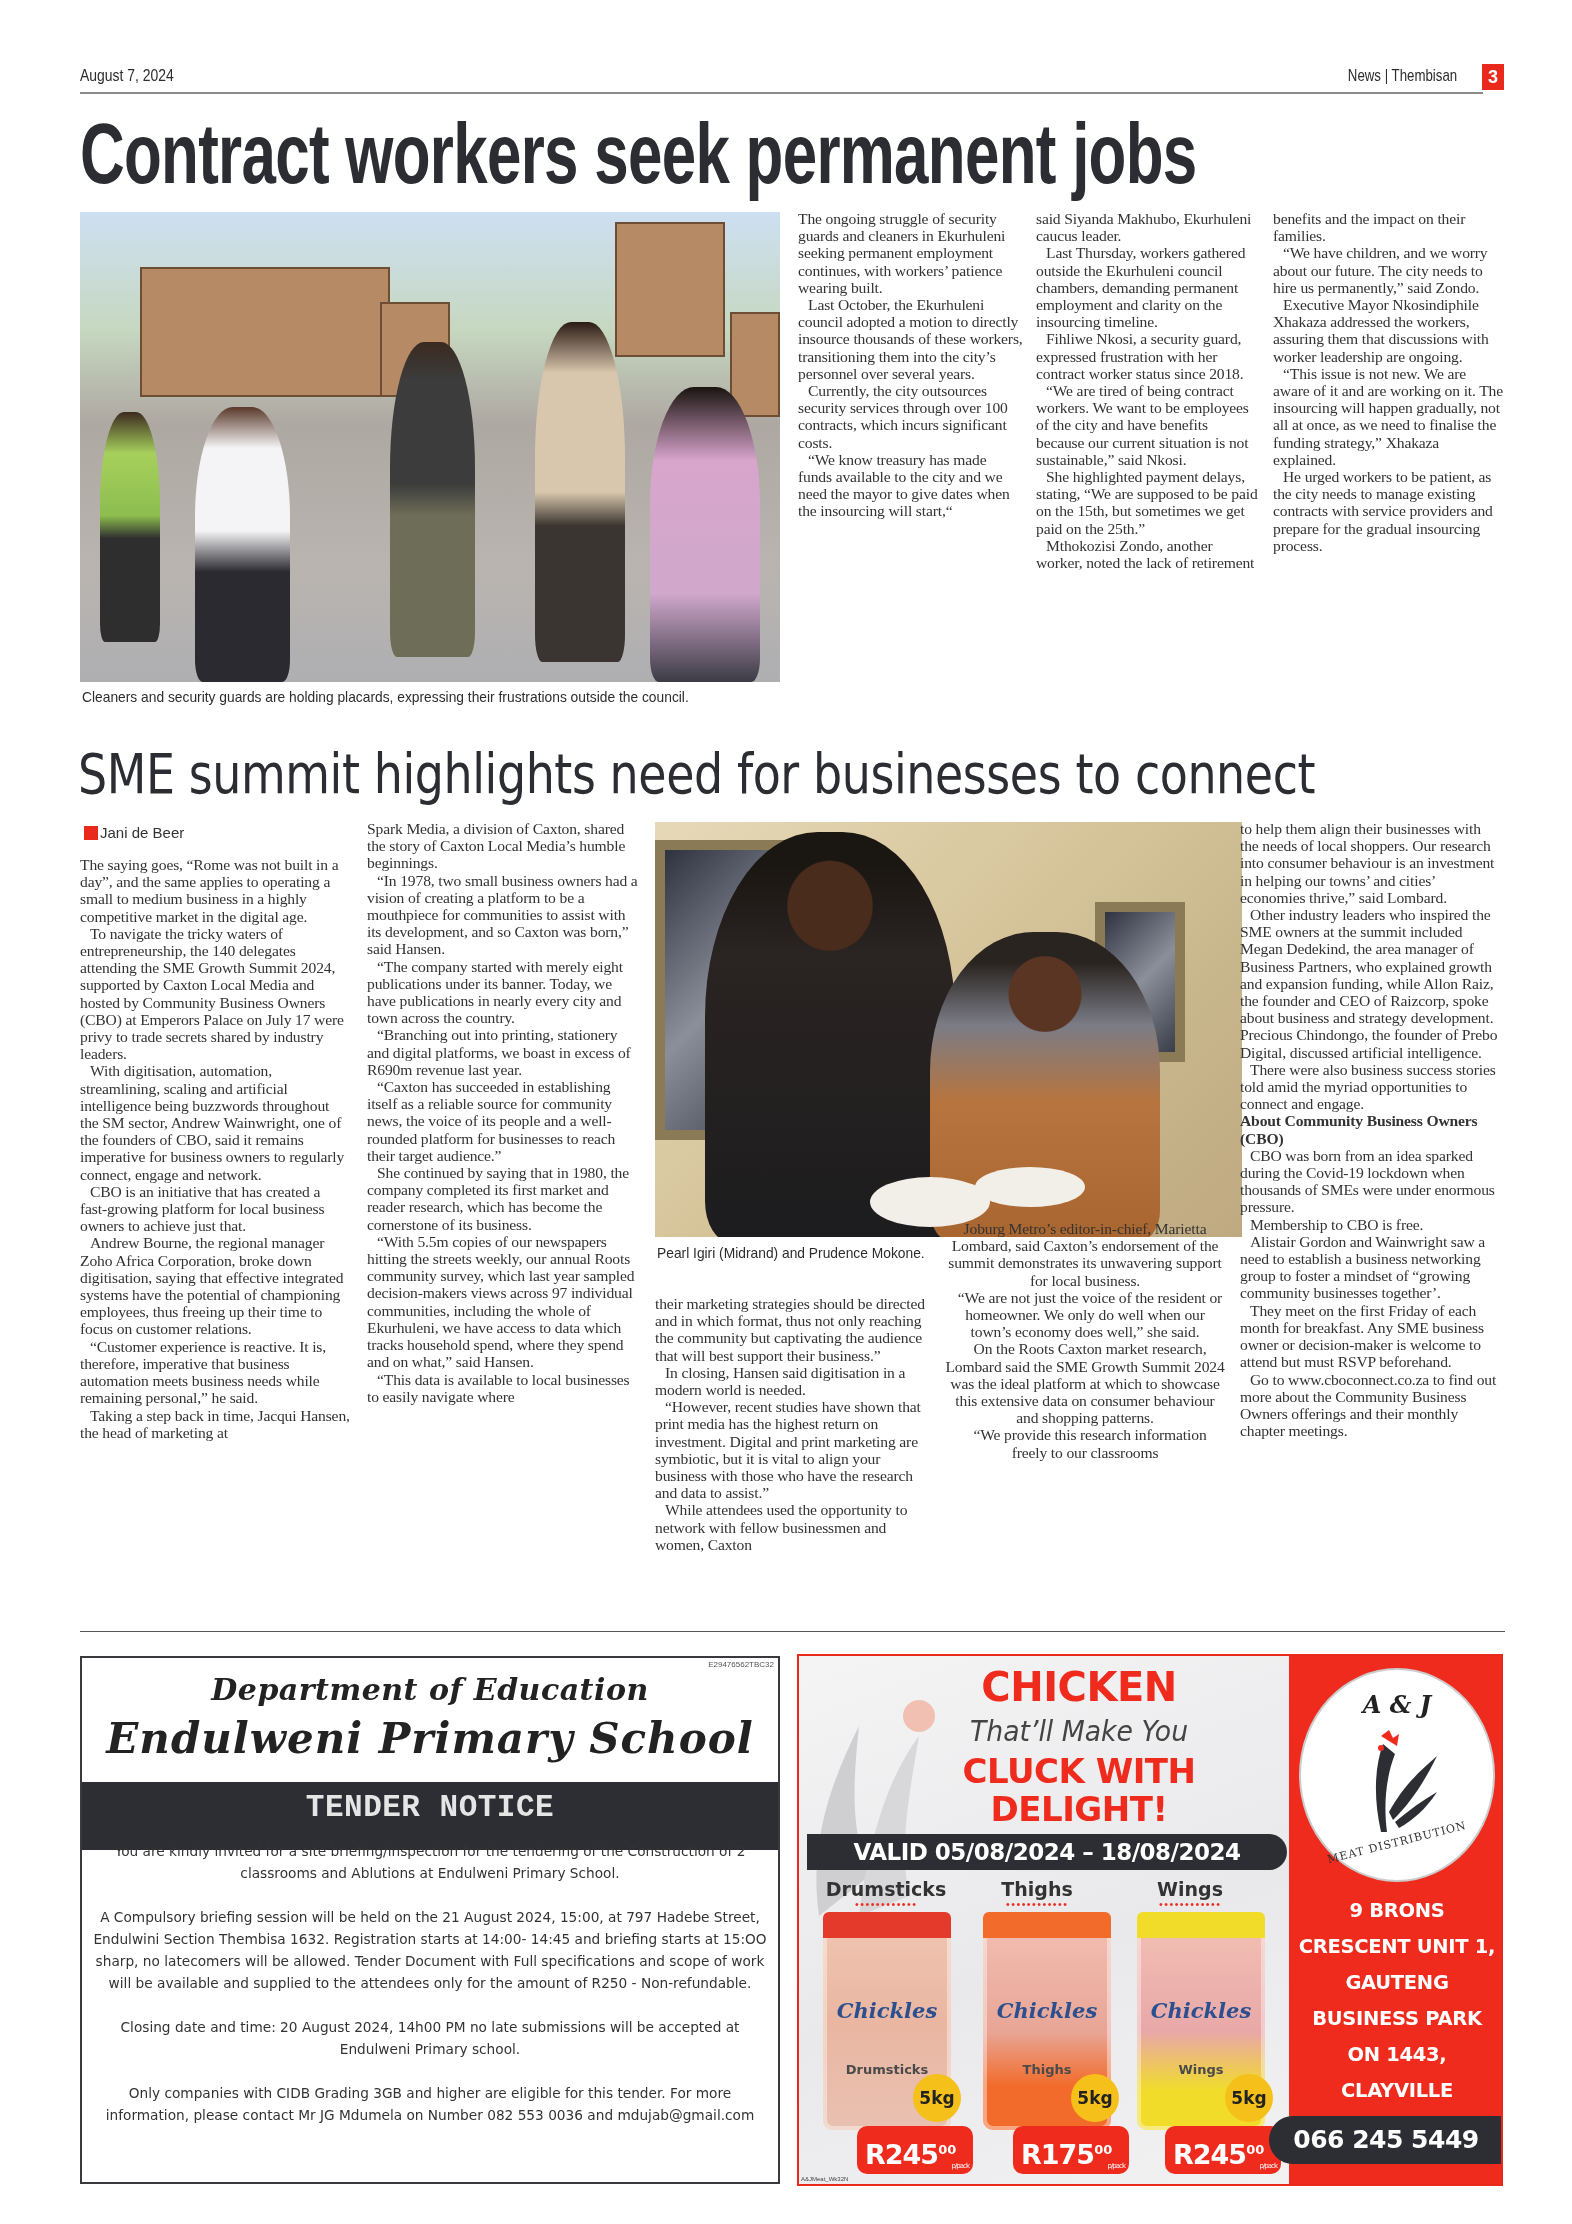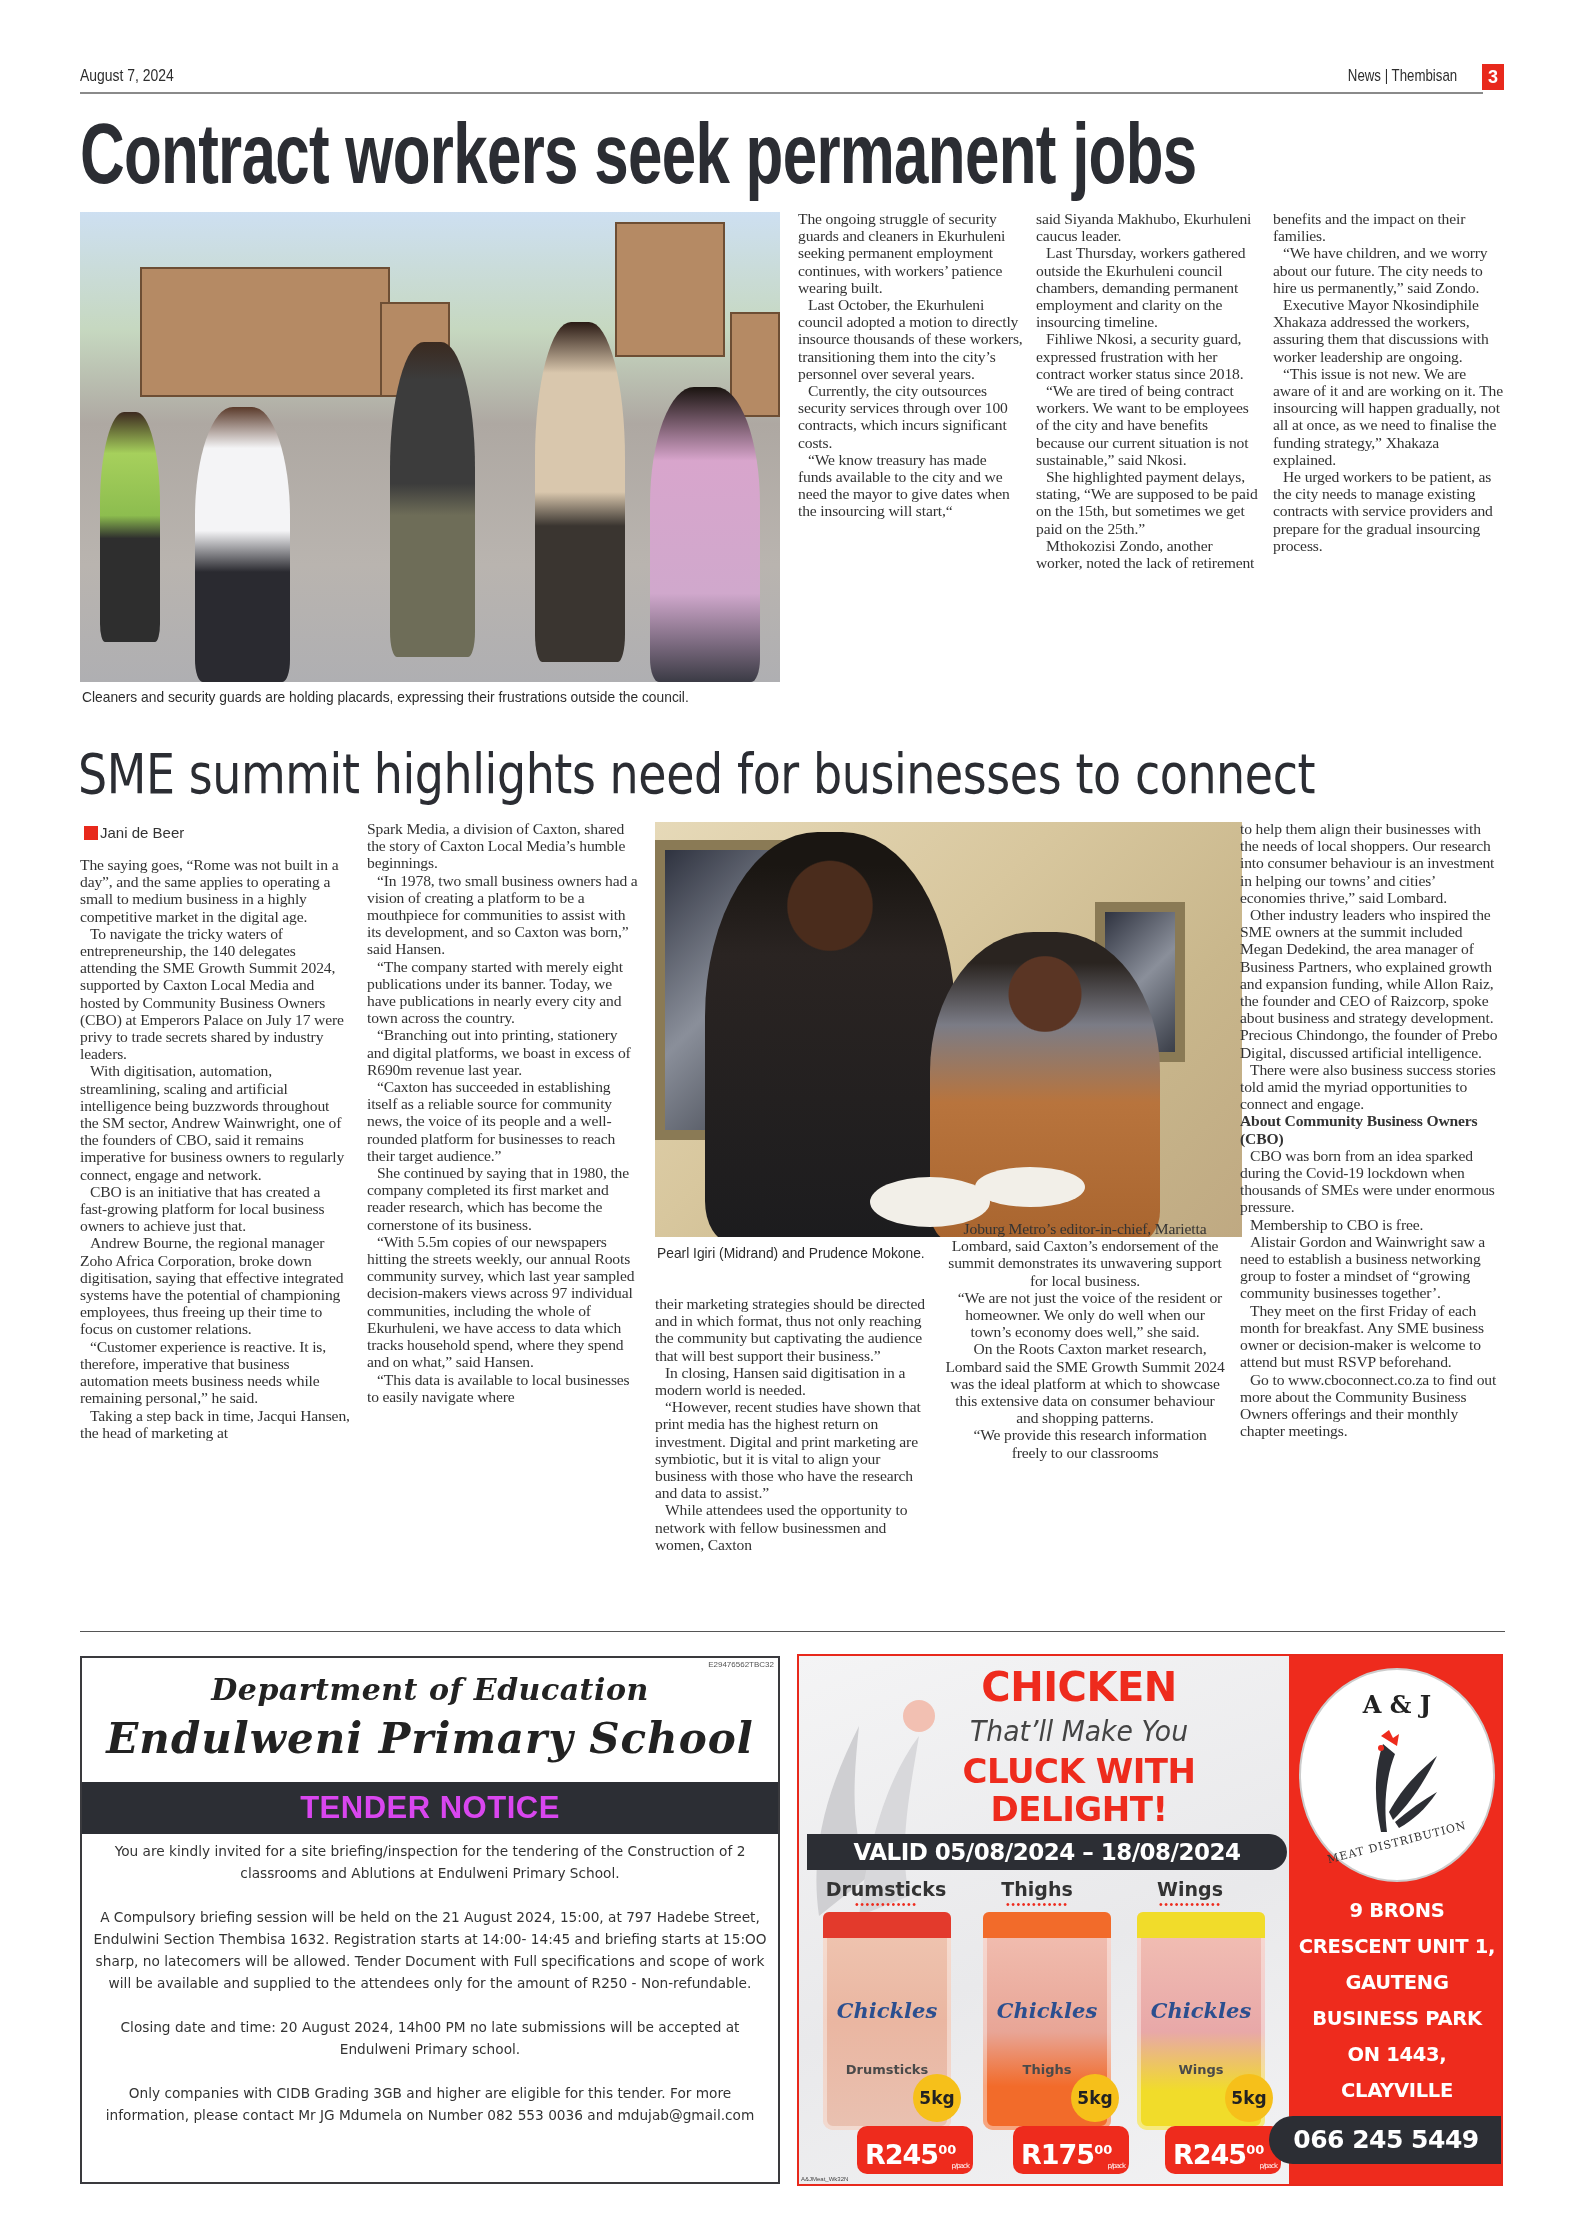--- a/index.html
+++ b/index.html
@@ -52,21 +52,21 @@
   .c2d { left: 945px; top: 1220px; width: 280px; text-align: center; }
   .c2e { left: 1240px; top: 820px; width: 262px; }
 
   .rule-mid { left: 80px; top: 1631px; width: 1425px; height: 1px; background: #555; }
 
   
   .tender { left: 80px; top: 1656px; width: 700px; height: 528px; border: 2px solid #3a3a3e; background: #fff; }
   .tender .code { position: absolute; right: 4px; top: 2px; font-family: "Liberation Sans", sans-serif; font-size: 8px; color: #555; }
   .tender .dept { position: absolute; left: 0; width: 100%; top: 14px; text-align: center; font-family: "DejaVu Serif", serif; font-size: 30px; font-weight: bold; color: #222; font-style: italic; letter-spacing: 0.5px; }
   .tender .school { position: absolute; left: 0; width: 100%; top: 56px; text-align: center; font-family: "DejaVu Serif", serif; font-size: 42px; font-weight: bold; color: #222; font-style: italic; letter-spacing: 1px; }
-  .tender .banner { position: absolute; left: 0; top: 124px; width: 100%; height: 52px; background: #2c2e34; color: #d946ef; text-align: center; font-family: Liberation Sans, sans-serif; font-weight: bold; font-size: 31px; line-height: 52px; letter-spacing: 0.5px; }
+  .tender .banner { position: absolute; left: 0; top: 124px; width: 100%; height: 68px; background: #2c2e34; color: #e5e5e5; text-align: center; font-family: Liberation Mono, monospace; font-weight: bold; font-size: 31px; line-height: 52px; letter-spacing: 0.5px; }
   .tender .body { position: absolute; left: 10px; right: 10px; top: 182px; text-align: center; font-family: "DejaVu Sans", sans-serif; font-size: 13.7px; line-height: 22px; color: #333; }
   .tender .body p { margin-bottom: 22px; }
   .tender .body p:last-child { margin-bottom: 0; }
 
   
   .chicken { left: 797px; top: 1654px; width: 706px; height: 532px; border: 2px solid #e8291c; background: linear-gradient(160deg, #f4f4f5 0%, #e9e9eb 50%, #f4f4f5 100%); overflow: hidden; }
   .chicken .bird-bg { position: absolute; left: 0; top: 10px; width: 140px; height: 260px; }
   .chicken .h1 { position: absolute; left: 130px; width: 300px; top: 8px; text-align: center; font-family: "DejaVu Sans", sans-serif; font-weight: bold; font-size: 40px; color: #ee2b1d; letter-spacing: -0.5px; }
   .chicken .h2 { position: absolute; left: 130px; width: 300px; top: 58px; text-align: center; font-family: "DejaVu Sans", sans-serif; font-style: italic; font-size: 29px; color: #444; transform: scaleX(0.92); }
   .chicken .h3 { position: absolute; left: 130px; width: 300px; top: 96px; text-align: center; font-family: "DejaVu Sans", sans-serif; font-weight: bold; font-size: 34px; line-height: 38px; color: #ee2b1d; letter-spacing: -0.5px; }
@@ -78,21 +78,21 @@
   .chicken .bag .top { position: absolute; left: 0; top: 0; width: 100%; height: 26px; border-radius: 6px 6px 0 0; }
   .chicken .bag .brand { position: absolute; left: 0; width: 100%; top: 86px; text-align: center; font-family: "DejaVu Serif", serif; font-style: italic; font-weight: bold; font-size: 21px; color: #2b4f8f; }
   .chicken .bag .label { position: absolute; left: 0; width: 100%; top: 150px; text-align: center; font-family: "DejaVu Sans", sans-serif; font-size: 13px; font-weight: bold; color: #4a4a4a; }
   .chicken .kg { position: absolute; width: 48px; height: 48px; border-radius: 50%; background: #f6c01a; font-family: "DejaVu Sans", sans-serif; font-weight: bold; font-size: 17px; color: #222; text-align: center; line-height: 48px; }
   .chicken .price { position: absolute; top: 470px; width: 116px; height: 48px; background: #ee2b1d; border-radius: 10px; color: #fff; font-family: "DejaVu Sans", sans-serif; font-weight: bold; font-size: 27px; line-height: 48px; padding-left: 8px; letter-spacing: -1px; }
   .chicken .price sup { font-size: 13px; vertical-align: 10px; letter-spacing: 0; }
   .chicken .price small { position: absolute; right: 4px; bottom: 4px; font-size: 7px; font-weight: normal; line-height: 8px; }
   .chicken .adcode { position: absolute; left: 2px; bottom: 2px; font-family: "Liberation Sans", sans-serif; font-size: 6px; color: #444; }
   .chicken .right-panel { position: absolute; left: 490px; top: 0; width: 214px; height: 100%; background: #ee2b1d; }
   .chicken .logo { position: absolute; left: 500px; top: 12px; width: 196px; height: 214px; border-radius: 50%; background: #fff; border: 2px solid #ccc; }
-  .chicken .logo .aj { position: absolute; left: 0; width: 100%; top: 20px; text-align: center; font-family: "DejaVu Serif", serif; font-weight: bold; font-size: 24px; color: #222; }
+  .chicken .logo .aj { position: absolute; left: 0; width: 100%; top: 20px; text-align: center; font-family: "DejaVu Serif", serif; font-weight: bold; font-size: 24px; color: #222; font-style: italic; }
   .chicken .logo .meat { position: absolute; left: 0; width: 100%; top: 166px; text-align: center; font-family: "DejaVu Serif", serif; font-size: 11px; color: #333; letter-spacing: 1px; transform: rotate(-14deg); }
   .chicken .address { position: absolute; left: 498px; width: 200px; top: 237px; text-align: center; font-family: "DejaVu Sans", sans-serif; font-weight: bold; font-size: 19.5px; line-height: 36px; color: #fff; letter-spacing: -0.3px; }
   .chicken .phone { position: absolute; left: 470px; top: 460px; width: 234px; height: 48px; background: #2c2e34; border-radius: 24px 0 0 24px; color: #fff; font-family: "DejaVu Sans", sans-serif; font-weight: bold; font-size: 25px; line-height: 48px; text-align: center; letter-spacing: -0.5px; }
 </style>
 </head>
 <body>
 
 <div class="abs date">August 7, 2024</div>
 <div class="abs section">News | Thembisan</div>
 <div class="abs page-num">3</div>

